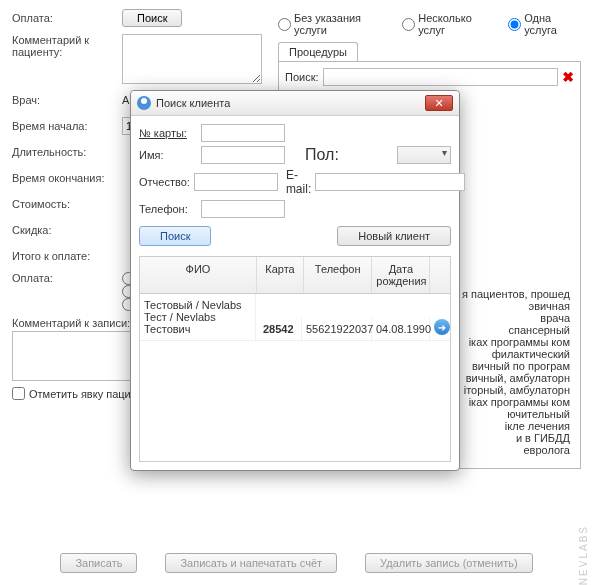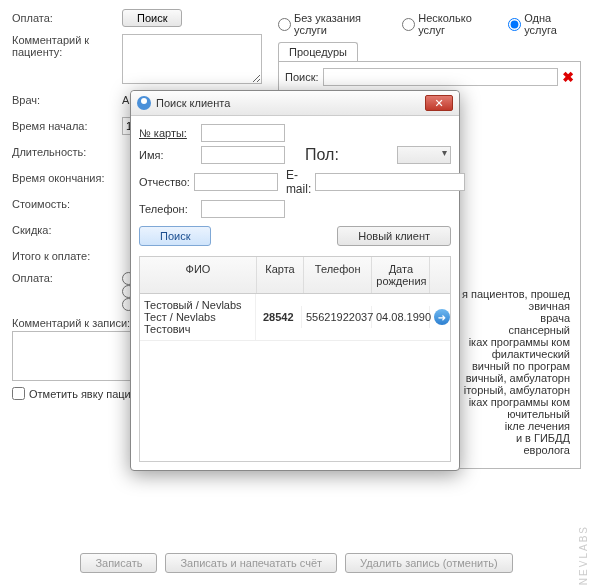--- a/index.html
+++ b/index.html
@@ -14,21 +14,21 @@
 .tab-header { margin-left: 150px; margin-top: 6px; }
 .tab { display: inline-block; border: 1px solid #b8b8b8; border-bottom: none; padding: 3px 10px; background: #fff; border-radius: 3px 3px 0 0; }
 .proc-panel { margin-left: 150px; border: 1px solid #b8b8b8; padding: 6px; height: 408px; overflow: hidden; }
 .proc-search { display: flex; align-items: center; gap: 4px; margin-bottom: 4px; }
 .proc-search input { flex: 1; }
 .x-icon { color: #d00; font-weight: bold; font-size: 14px; cursor: pointer; }
 .tree-item { padding: 1px 0 1px 12px; color: #444; font-size: 11px; }
 .tree-item::before { content: "▸ "; color: #888; font-size: 9px; }
 .textarea { border: 1px solid #bbb; width: 140px; height: 50px; }
 .ck { display: flex; align-items: center; gap: 4px; margin-top: 6px; }
-.bottom-bar { position: absolute; bottom: 12px; left: 0; right: 0; display: flex; justify-content: center; gap: 8px; align-items: center; }
+.bottom-bar { position: absolute; bottom: 12px; left: 0; right: 0; display: flex; justify-content: center; gap: 28px; align-items: center; }
 .bottom-bar .btn { color: #999; padding: 3px 14px; }
 .watermark { position: absolute; right: 4px; bottom: 60px; transform: rotate(-90deg); transform-origin: right bottom; color: #ccc; font-size: 10px; letter-spacing: 2px; }
 
 
 .modal { position: absolute; left: 130px; top: 90px; width: 330px; background: #fff; border: 1px solid #888; border-radius: 4px; box-shadow: 0 4px 20px rgba(0,0,0,0.4); }
 .modal-title { background: linear-gradient(#fdfdfd,#e8e8e8); border-bottom: 1px solid #ccc; padding: 4px 6px; display: flex; align-items: center; border-radius: 4px 4px 0 0; }
 .modal-title .ticon { width: 14px; height: 14px; background: #4a90d9; border-radius: 50%; margin-right: 5px; display: inline-block; position: relative; }
 .modal-title .ticon::after { content: ""; position: absolute; width: 6px; height: 6px; background: #fff; border-radius: 50%; top: 2px; left: 4px; }
 .modal-title-text { flex: 1; font-size: 11px; }
 .modal-close-wrap { display: flex; }
@@ -38,21 +38,21 @@
 .mlbl { width: 58px; text-align: left; font-size: 11px; text-decoration: underline dotted transparent; }
 .mlbl-u { text-decoration: underline; }
 .minput { border: 1px solid #bbb; height: 18px; padding: 1px 3px; font-size: 11px; }
 .mrow2 { display: flex; justify-content: space-between; margin: 8px 0 10px; }
 .mbtn { background: linear-gradient(#eaf3fe,#cfe4fb); border: 1px solid #7fa8d6; border-radius: 3px; padding: 3px 20px; font-size: 11px; cursor: pointer; color: #1a4d8f; }
 .mbtn.gray { background: linear-gradient(#f6f6f6,#e6e6e6); border-color: #aaa; color: #333; }
 .grid { border: 1px solid #ccc; }
 .grid-head { display: flex; background: linear-gradient(#fafafa,#eee); border-bottom: 1px solid #ccc; justify-content: flex-end; }
 .gh { padding: 6px 4px; font-size: 11px; text-align: center; border-right: 1px solid #ddd; }
 .gh:last-child { border-right: none; }
-.grid-row { display: flex; border-bottom: 1px solid #eee; align-items: center; }
+.grid-row { display: flex; border-bottom: 1px solid #eee; align-items: flex-end; }
 .gc { padding: 5px 4px; font-size: 11px; border-right: 1px solid #f0f0f0; text-align: center; }
 .gc:first-child { text-align: left; }
 .gc:last-child { border-right: none; }
 .go-icon { width: 16px; height: 16px; border-radius: 50%; background: linear-gradient(#6fb8f0,#2d7fd0); display: inline-flex; align-items: center; justify-content: center; color: #fff; font-size: 10px; cursor: pointer; }
 .grid-empty { height: 120px; }
 .select-arrow { position: relative; }
 .select-arrow::after { content: "▾"; position: absolute; right: 4px; top: 1px; color: #555; font-size: 10px; pointer-events: none; }
 .radio-opt { display:flex; align-items:center; gap:2px; }
 .dot3 { display:flex; gap:2px; }
 .dot3 input { width: 22px; }

